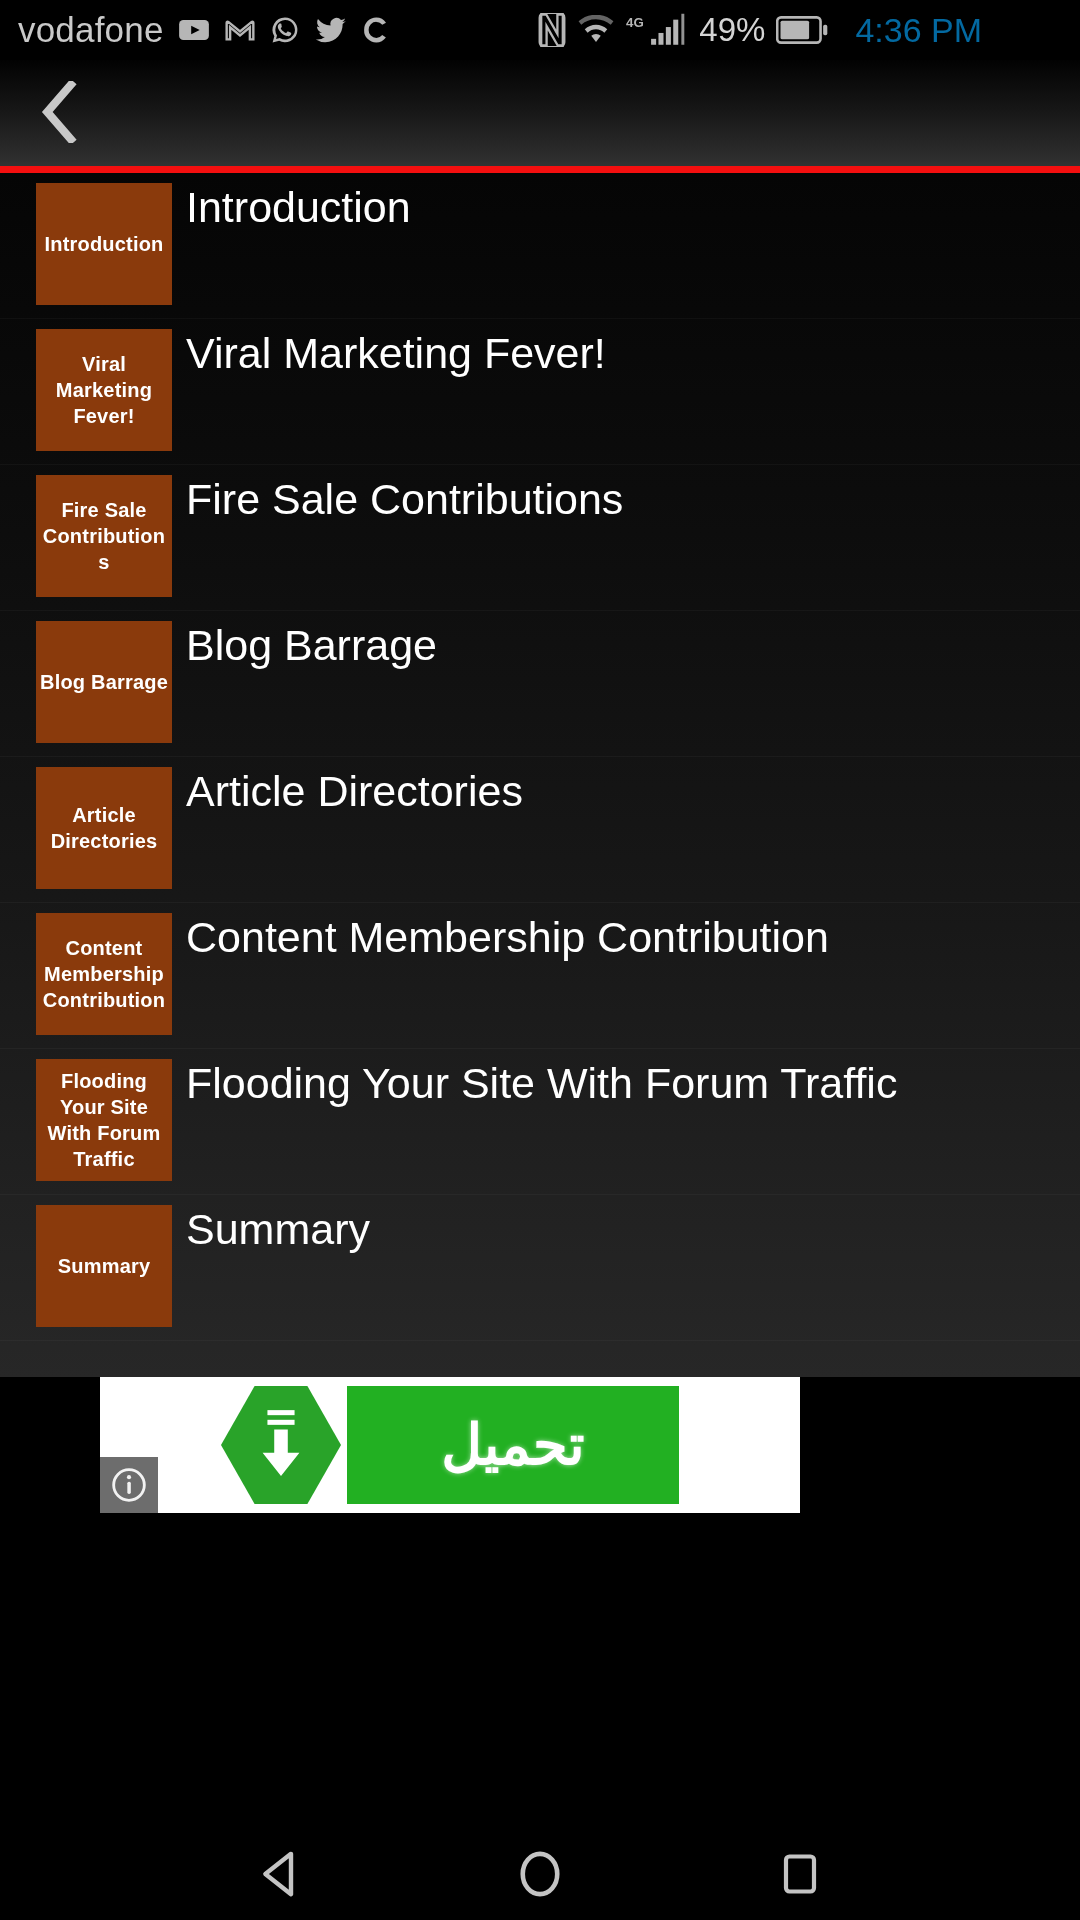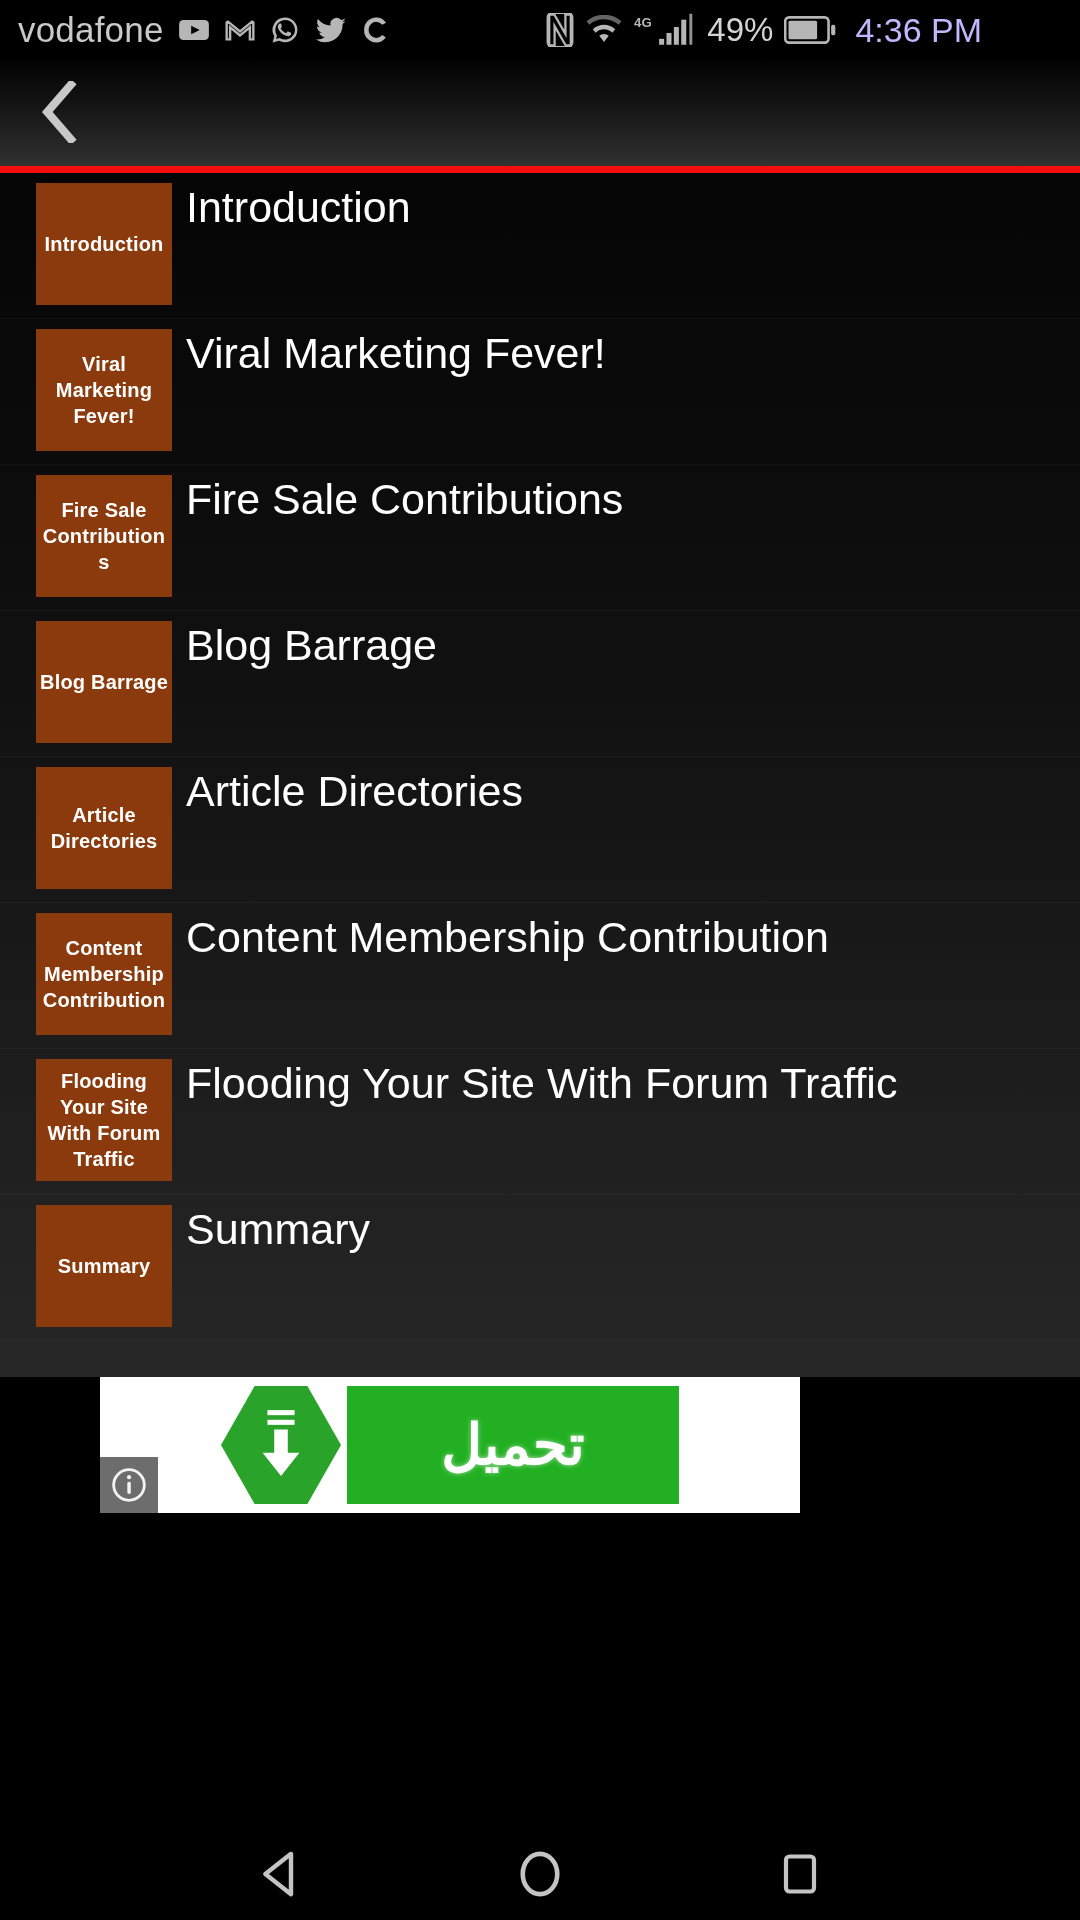--- a/index.html
+++ b/index.html
@@ -15,21 +15,21 @@
   .statusbar {
     position:absolute; top:0; left:0; width:1004px; height:60px;
     background:#000; display:flex; align-items:center;
     padding:0 22px 0 18px;
   }
   .carrier { color:#c9c9c9; font-size:35px; letter-spacing:.2px; }
   .sb-left { display:flex; align-items:center; gap:13px; }
   .sb-right { margin-left:auto; display:flex; align-items:center; gap:11px;padding-left:16px; }
   .sb-icon { fill:#b6b6b6; display:block; }
   .sb-pct { color:#d4d4d4; font-size:33px; }
-  .sb-time { color:#c4b5fd; font-size:34px; margin-left:8px; }
+  .sb-time { color:#0369a1; font-size:34px; margin-left:16px; }
 
   
   .appbar {
     position:absolute; top:60px; left:0; width:1080px; height:108px;
     background:linear-gradient(to bottom,#020202 0%,#161616 45%,#2e2e2e 92%,#343434 100%);
   }
   .back-btn {
     position:absolute; left:10px; top:0; width:100px; height:108px;
     display:flex; align-items:center; justify-content:center;
   }

